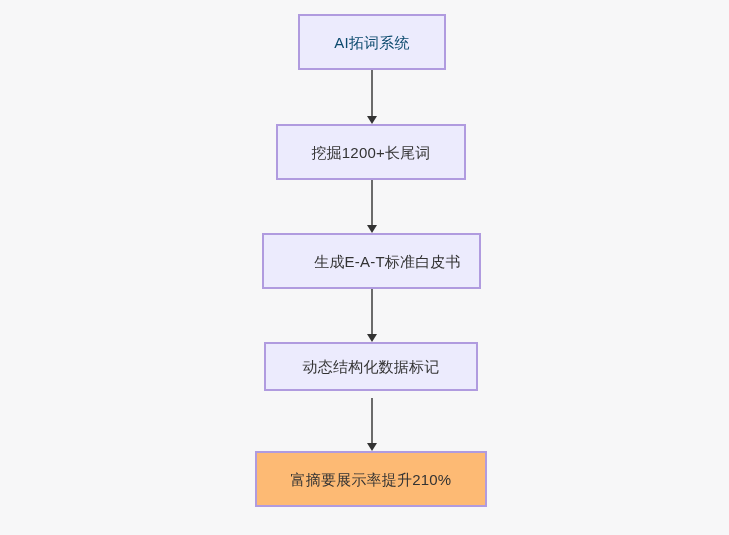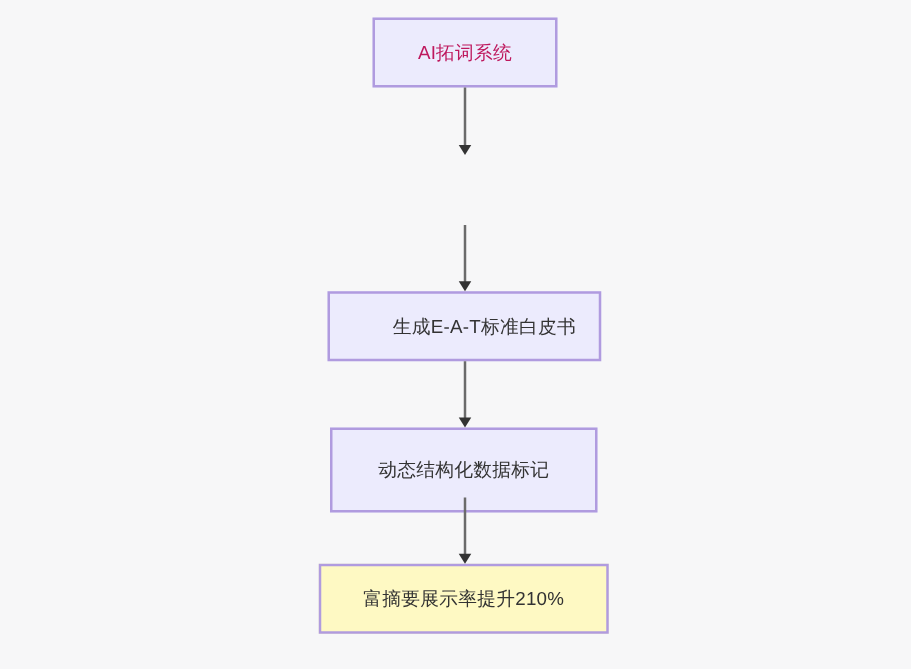--- a/index.html
+++ b/index.html
@@ -55,34 +55,37 @@
     border-left: 5.5px solid transparent;
     border-right: 5.5px solid transparent;
     border-top: 8px solid #333333;
   }
 </style>
 </head>
 <body style="background: rgb(247, 247, 248);">
 
 <div id="flowchart">
 
-  <div class="node" id="n1" style="left: 298px; top: 14px; width: 148px; height: 56px; background: rgb(236, 235, 253); border-color: rgb(176, 155, 223); color: #be185d;">
+  <div class="node" id="n1" style="left: 298px; top: 14px; width: 148px; height: 56px; background: rgb(236, 235, 253); border-color: rgb(176, 155, 223); color: #0c4a6e;">
     <span class="node-label">AI拓词系统</span>
   </div>
 
+  <div class="node" id="n2" style="left: 276px; top: 124px; width: 190px; height: 56px; background: rgb(236, 235, 253); border-color: rgb(176, 155, 223); color: rgb(51, 51, 51);">
+    <span class="node-label">挖掘1200+长尾词</span>
+  </div>
 
   <div class="node" id="n3" style="left: 262px; top: 233px; width: 219px; height: 56px; background: rgb(236, 235, 253); border-color: rgb(176, 155, 223); color: rgb(51, 51, 51); padding-left: 32px;">
     <span class="node-label">生成E-A-T标准白皮书</span>
   </div>
 
-  <div class="node" id="n4" style="left: 264px; top: 342px; width: 214px; height: 68px; background: rgb(236, 235, 253); border-color: rgb(176, 155, 223); color: rgb(51, 51, 51);">
+  <div class="node" id="n4" style="left: 264px; top: 342px; width: 214px; height: 49px; background: rgb(236, 235, 253); border-color: rgb(176, 155, 223); color: rgb(51, 51, 51);">
     <span class="node-label">动态结构化数据标记</span>
   </div>
 
-  <div class="node" id="n5" style="left: 255px; top: 451px; width: 232px; height: 56px; background: #fef9c3; border-color: rgb(176, 155, 223); color: rgb(51, 51, 51);">
+  <div class="node" id="n5" style="left: 255px; top: 451px; width: 232px; height: 56px; background: #fdba74; border-color: rgb(176, 155, 223); color: rgb(51, 51, 51);">
     <span class="node-label">富摘要展示率提升210%</span>
   </div>
 
   <div class="edge" id="e1" style="left: 371px; top: 70px; height: 54px;">
     <div class="edge-line" style="height: 47px; background: rgb(107, 107, 107);"></div>
     <div class="edge-arrow" style="top: 46px; border-top-color: rgb(51, 51, 51);"></div>
   </div>
 
   <div class="edge" id="e2" style="left: 371px; top: 180px; height: 53px;">
     <div class="edge-line" style="height: 46px; background: rgb(107, 107, 107);"></div>

